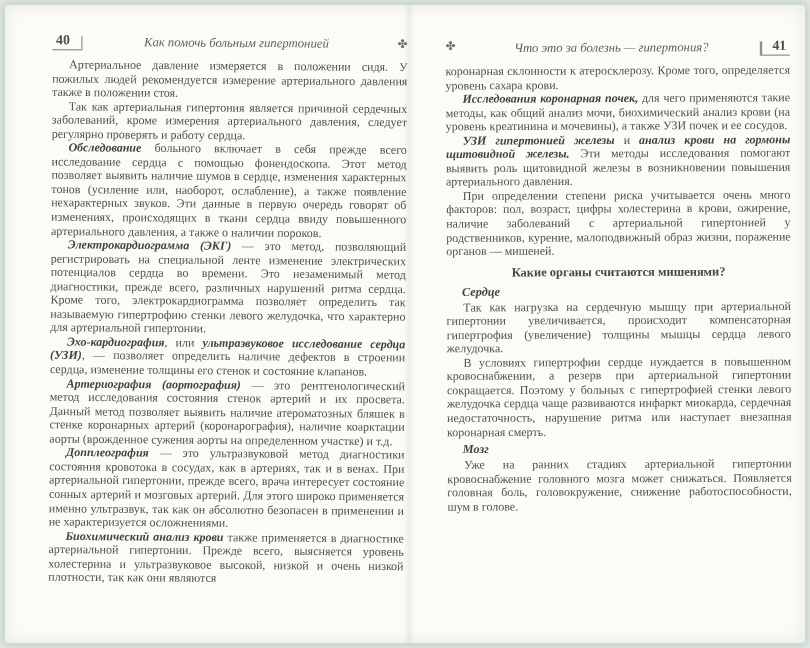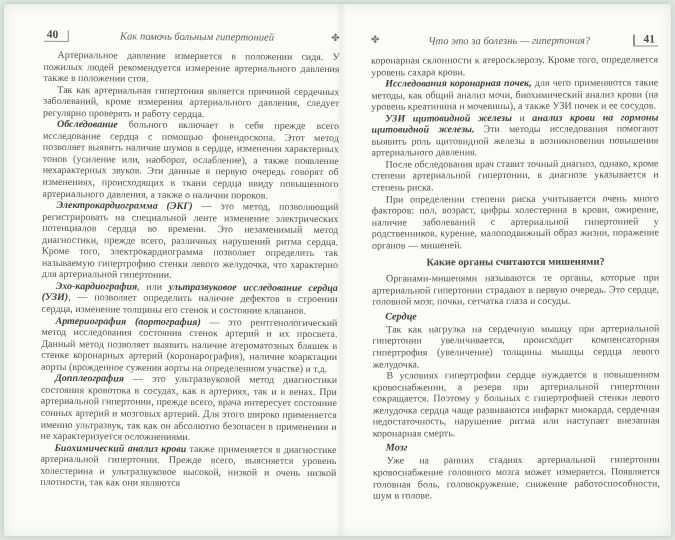--- a/index.html
+++ b/index.html
@@ -135,25 +135,23 @@
       <span class="ornament at-start">✤</span>
       <span class="running-title">Что это за болезнь — гипертония?</span>
       <span class="num-right">
         <span class="vrule"></span>
         <span class="pnum">41</span>
       </span>
     </div>
     <div class="body-text">
         <p class="para noindent"><span>коронарная склонности к атеросклерозу. Кроме того, определяется уровень сахара крови.</span></p>
         <p class="para"><span class="bold-run">Исследования коронарная почек,</span><span> для чего применяются такие методы, как общий анализ мочи, биохимический анализ крови (на уровень креатинина и мочевины), а также УЗИ почек и ее сосудов.</span></p>
-        <p class="para"><span class="bold-run">УЗИ щитовидной железы</span><span> и </span><span class="bold-run">анализ крови на гормоны щитовидной железы.</span><span> Эти методы исследования помогают выявить роль щитовидной железы в возникновении повышения артериального давления.</span></p>
-        <p class="para"><span>После обследования врач ставит точный диагноз, однако, кроме степени артериальной гипертонии, в диагнозе указывается и степень риска.</span></p>
+        <p class="para"><span class="bold-run">УЗИ гипертонией железы</span><span> и </span><span class="bold-run">анализ крови на гормоны щитовидной железы.</span><span> Эти методы исследования помогают выявить роль щитовидной железы в возникновении повышения артериального давления.</span></p>
         <p class="para"><span>При определении степени риска учитывается очень много факторов: пол, возраст, цифры холестерина в крови, ожирение, наличие заболеваний с артериальной гипертонией у родственников, курение, малоподвижный образ жизни, поражение органов — мишеней.</span></p>
         <p class="heading">Какие органы считаются мишенями?</p>
-        <p class="para"><span>Органами-мишенями называются те органы, которые при артериальной гипертонии страдают в первую очередь. Это сердце, головной мозг, почки, сетчатка глаза и сосуды.</span></p>
         <p class="subheading">Сердце</p>
         <p class="para"><span>Так как нагрузка на сердечную мышцу при артериальной гипертонии увеличивается, происходит компенсаторная гипертрофия (увеличение) толщины мышцы сердца левого желудочка.</span></p>
         <p class="para"><span>В условиях гипертрофии сердце нуждается в повышенном кровоснабжении, а резерв при артериальной гипертонии сокращается. Поэтому у больных с гипертрофией стенки левого желудочка сердца чаще развиваются инфаркт миокарда, сердечная недостаточность, нарушение ритма или наступает внезапная коронарная смерть.</span></p>
         <p class="subheading">Мозг</p>
-        <p class="para"><span>Уже на ранних стадиях артериальной гипертонии кровоснабжение головного мозга может измеряется. Появляется головная боль, головокружение, снижение работоспособности, шум в голове.</span></p>
+        <p class="para"><span>Уже на ранних стадиях артериальной гипертонии кровоснабжение головного мозга может снижаться. Появляется головная боль, головокружение, снижение работоспособности, шум в голове.</span></p>
       </div>
   </div>
 </div>
 
 </body></html>

